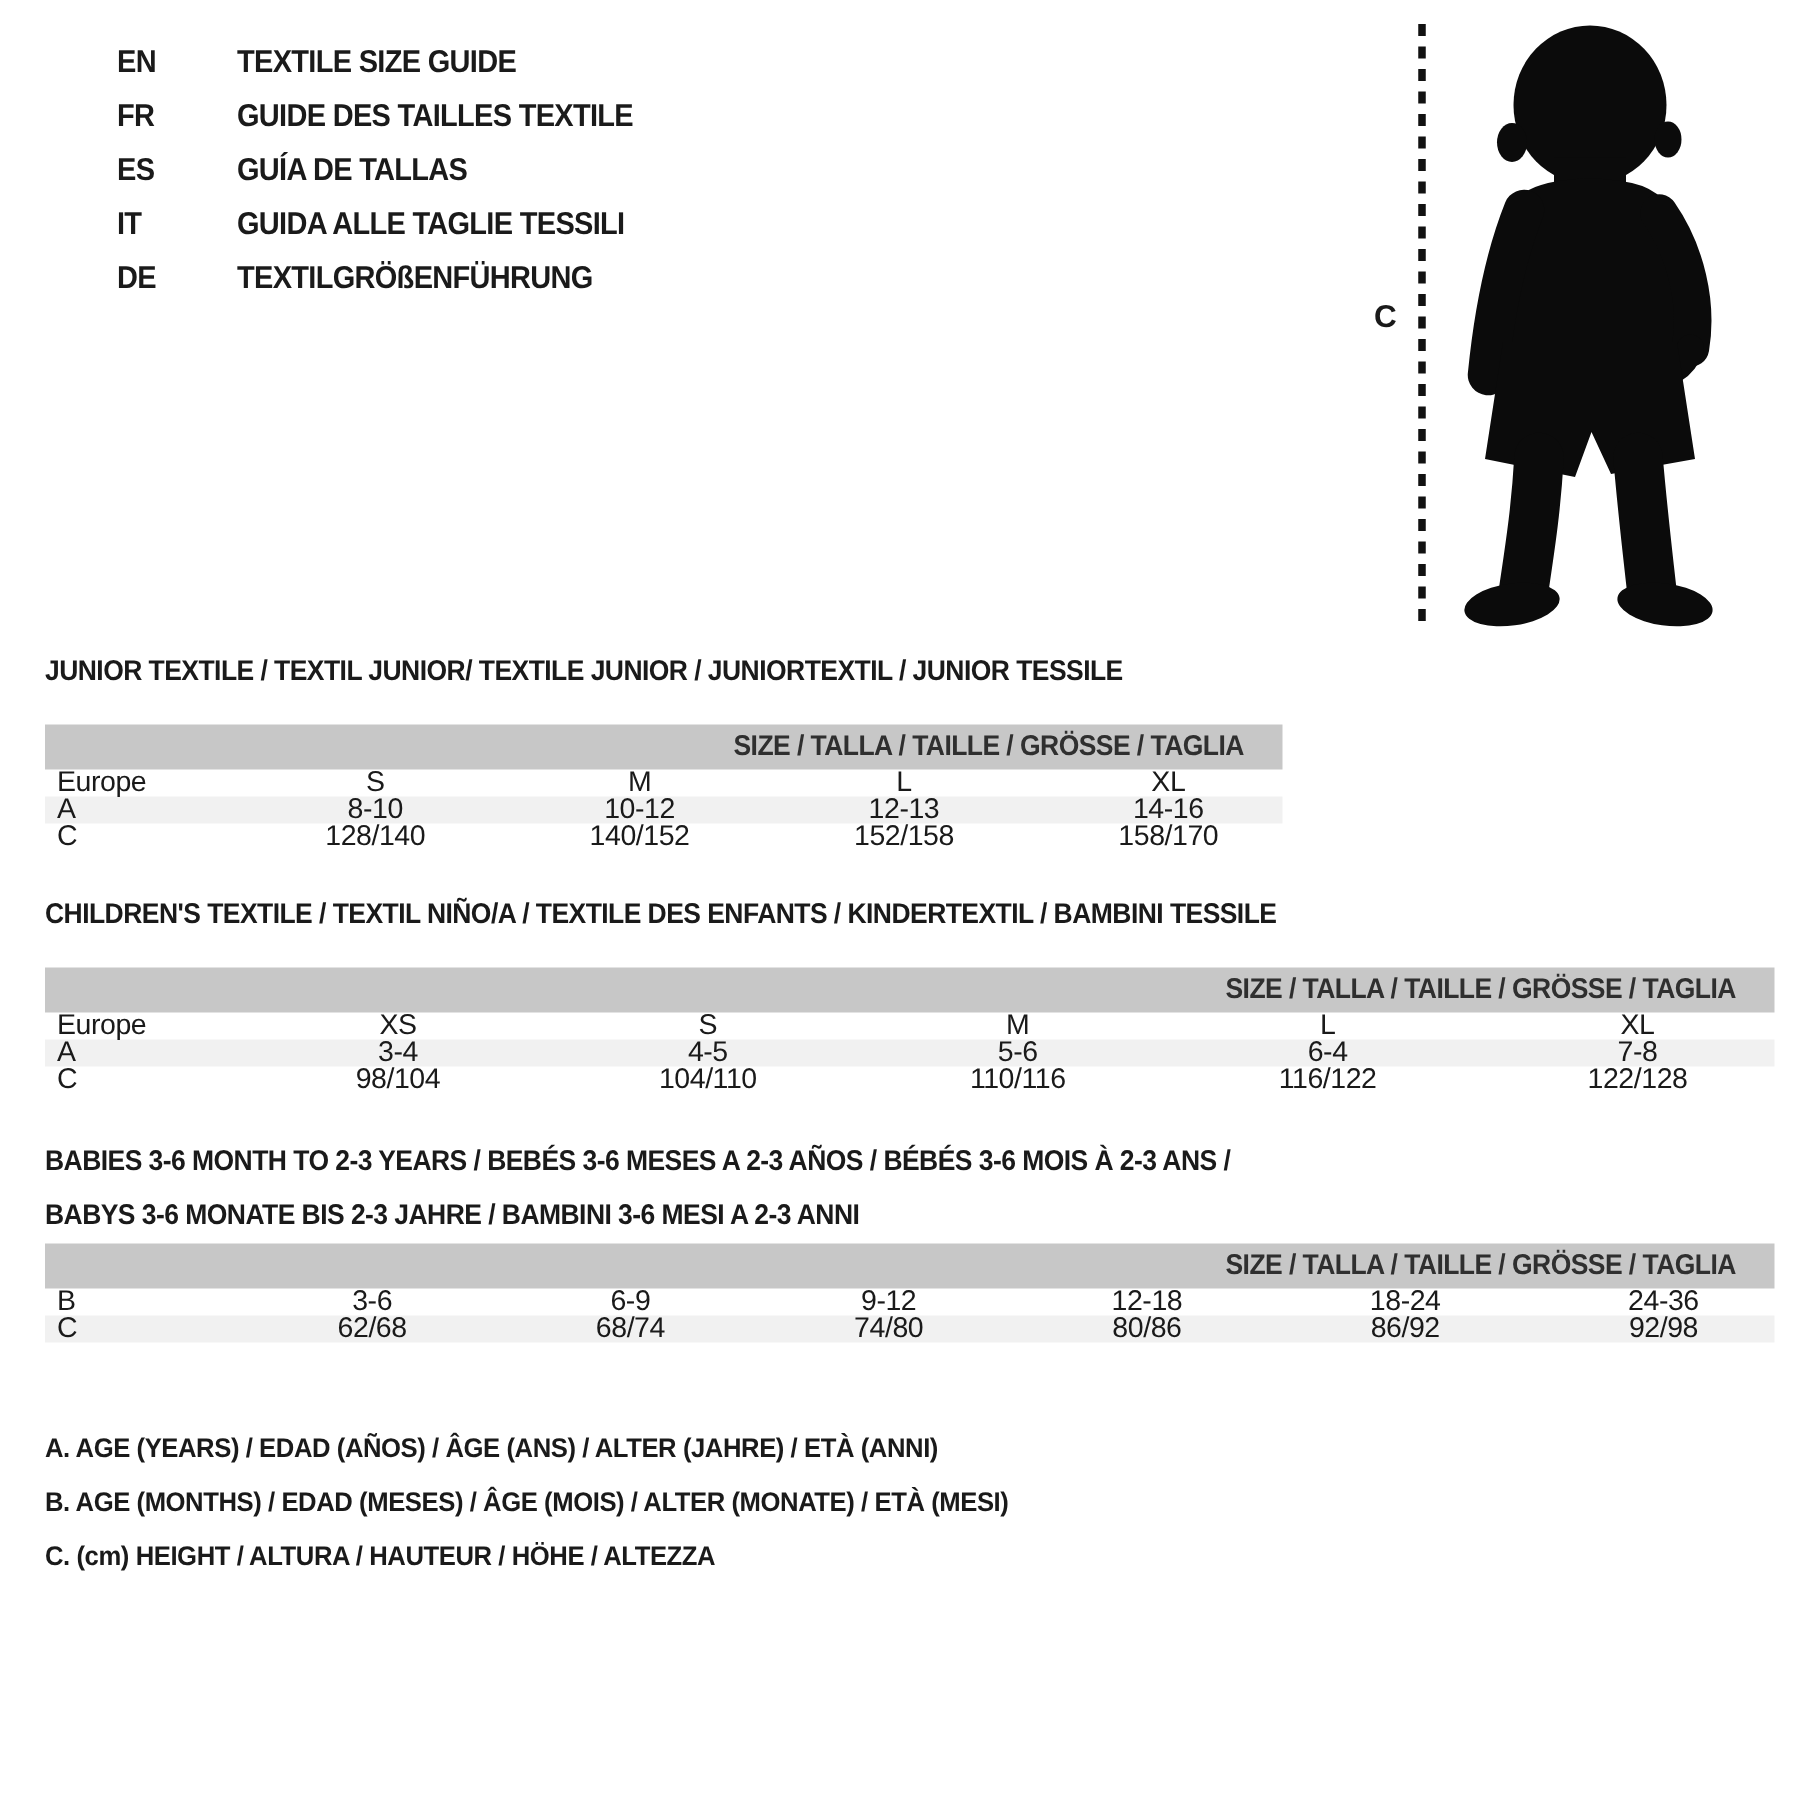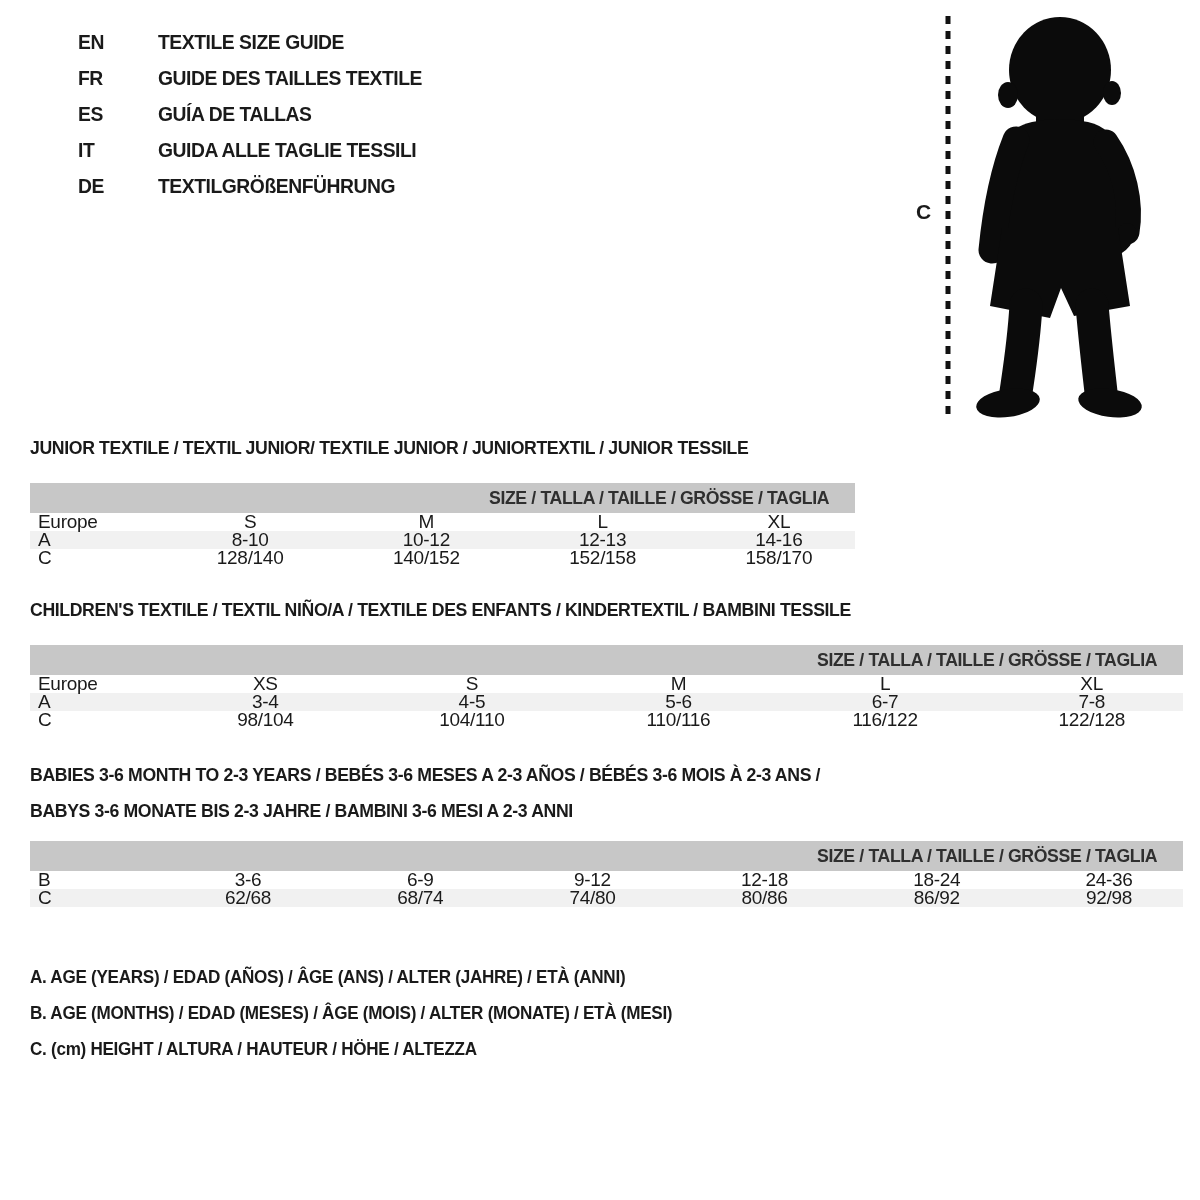--- a/index.html
+++ b/index.html
@@ -59,21 +59,21 @@
   .t-row{display:flex;height:18px;align-items:center;gap:24px;}
   .t-row:nth-child(even){background:var(--row-shaded);}
   .t-label{
     width:120px;padding-left:8px;font-size:19px;letter-spacing:-0.3px;
   }
   .t-cell{
     flex:1;text-align:center;font-size:19px;letter-spacing:-0.3px;
   }
   .sec-children{margin-top:32px;}
   .sec-babies{margin-top:28px;}
-  .sec-babies .heading-block{margin-bottom:12px;}
+  .sec-babies .heading-block{margin-bottom:0;}
   .two-line .section-heading{line-height:36px;}
 
   
   .footer{margin-top:52px;}
   .footer-line{
     font-size:18px;font-weight:700;letter-spacing:-0.3px;line-height:36px;
     transform:scaleX(0.95);transform-origin:left center;white-space:nowrap;
   }
 </style>
 </head>
@@ -189,21 +189,21 @@
               <div class="t-cell">S</div>
               <div class="t-cell">M</div>
               <div class="t-cell">L</div>
               <div class="t-cell">XL</div>
             </div>
             <div class="t-row">
               <div class="t-label">A</div>
               <div class="t-cell">3-4</div>
               <div class="t-cell">4-5</div>
               <div class="t-cell">5-6</div>
-              <div class="t-cell">6-7</div>
+              <div class="t-cell">6-4</div>
               <div class="t-cell">7-8</div>
             </div>
             <div class="t-row">
               <div class="t-label">C</div>
               <div class="t-cell">98/104</div>
               <div class="t-cell">104/110</div>
               <div class="t-cell">110/116</div>
               <div class="t-cell">116/122</div>
               <div class="t-cell">122/128</div>
             </div>

